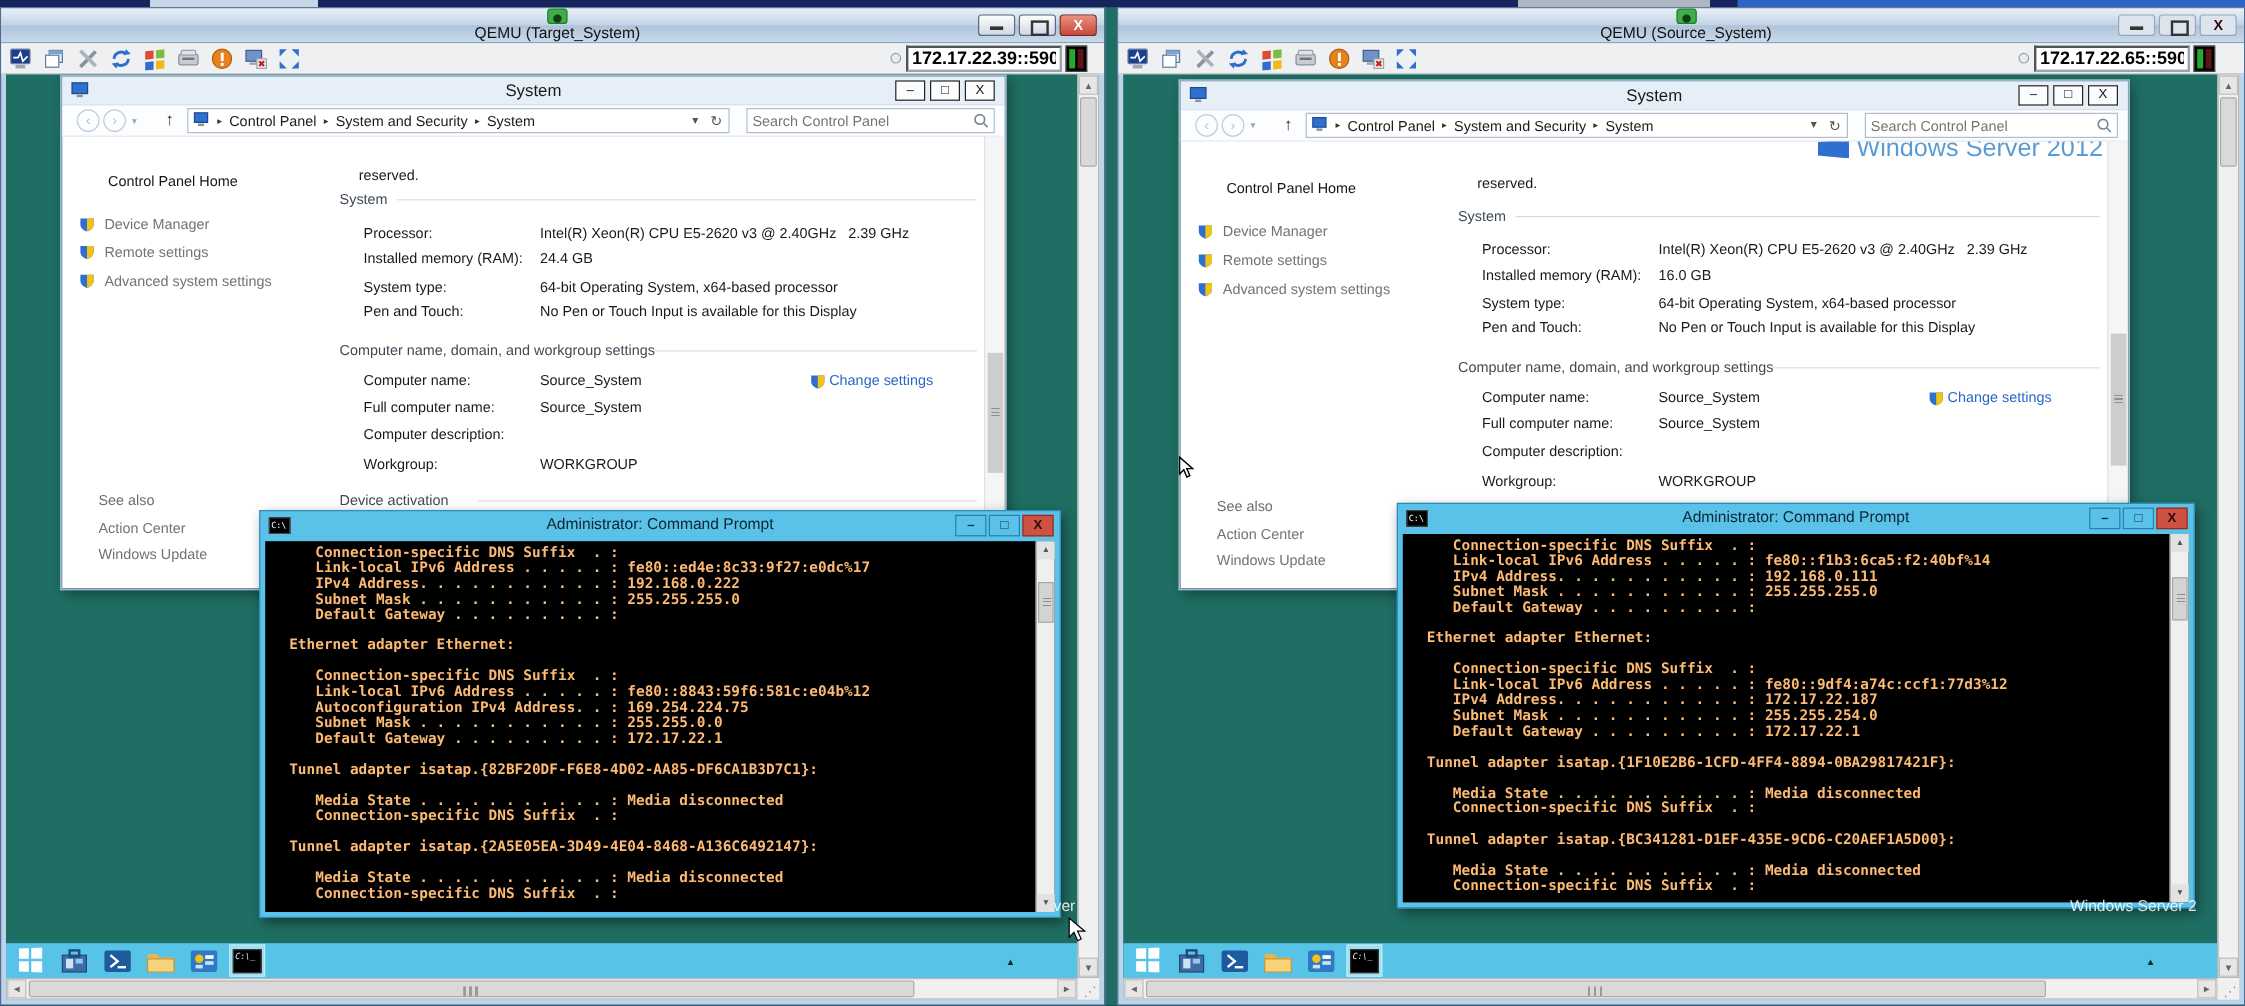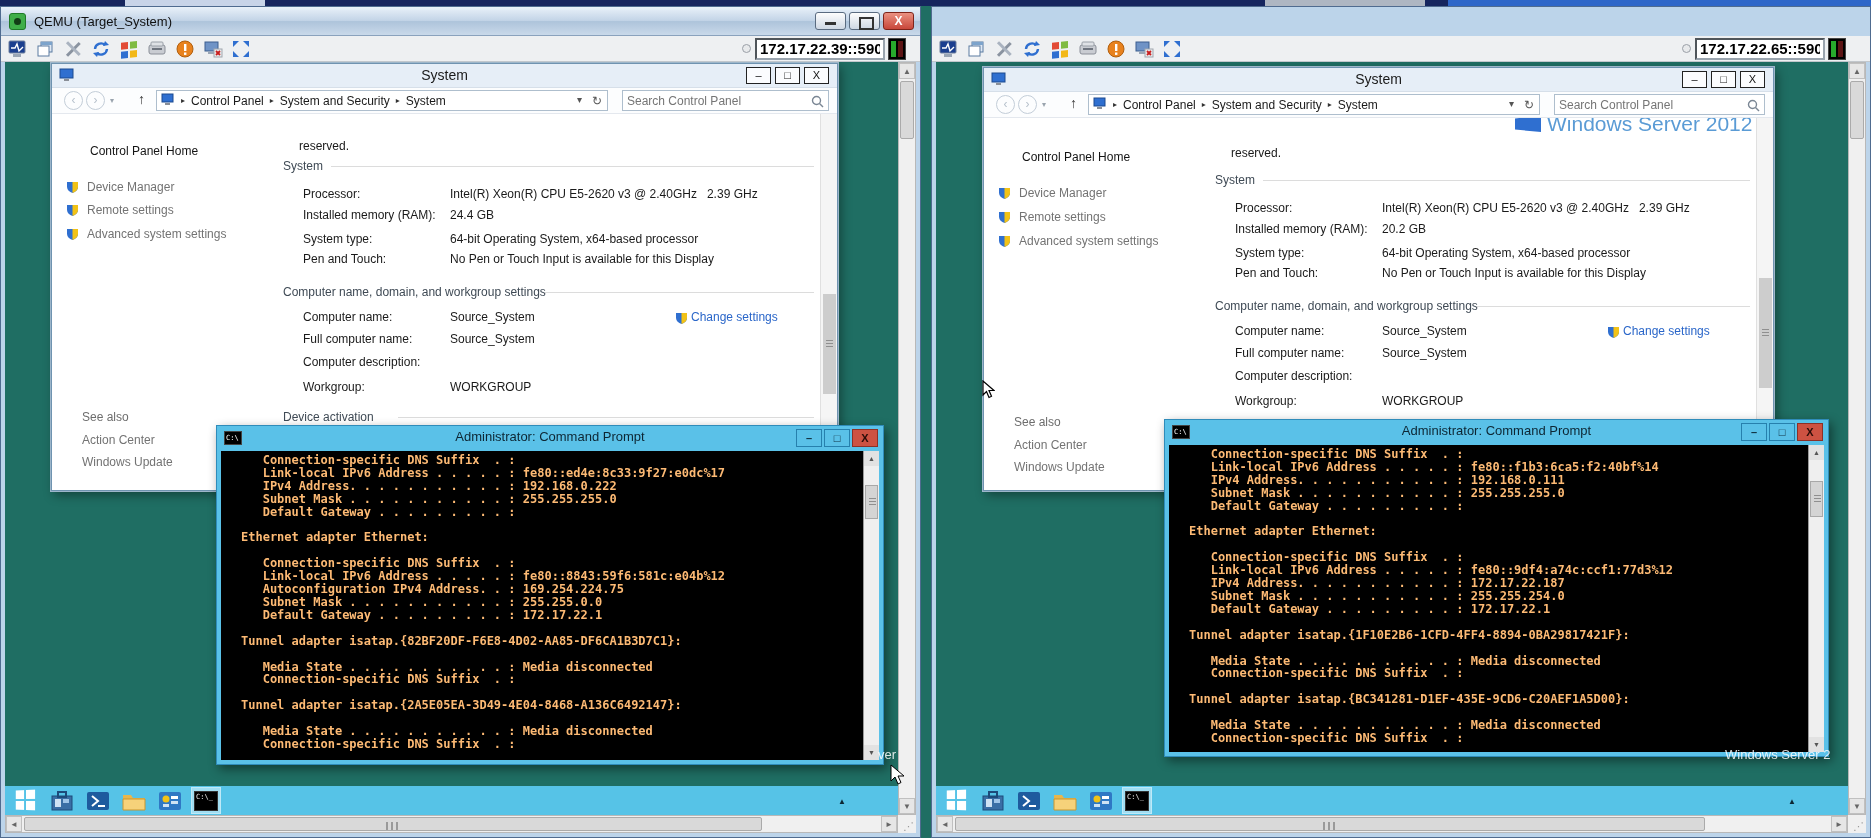--- a/index.html
+++ b/index.html
@@ -6,21 +6,21 @@
   html,body { width:1871px; height:838px; }
   body { font-family:"Liberation Sans", sans-serif; background:#0f1c4d; }
   .screen { position:relative; width:1871px; height:838px; overflow:hidden; background:#1f6e63; }
   .top-strip { position:absolute; left:0; top:0; width:1871px; height:6px; background:#16255e; }
   .strip-frag { position:absolute; top:0; height:6px; }
 
   
   .qemu { position:absolute; top:6px; height:832px; background:#bcd4ea; border:1px solid #4f6b8f; }
   .q-titlebar { position:absolute; left:0; top:0; right:0; height:29px;
      background:linear-gradient(#e9f1f9, #c3d4e7 48%, #aec4db 52%, #c9d9ea); border-bottom:1px solid #8aa2bd;
-     display:flex; align-items:center; }
+     display:flex; align-items:center;flex-direction:column; }
   .q-appicon { width:17px; height:17px; margin-left:8px; background:#3fae49; border:1px solid #1f7a28; border-radius:3px; position:relative; }
   .q-appicon::after { content:""; position:absolute; left:4px; top:4px; width:7px; height:7px; border-radius:50%; background:#123c16; }
   .q-title { margin-left:8px; font-size:13px; color:#111; }
   .q-btns { position:absolute; right:6px; top:5px; display:flex; gap:3px; }
   .wbtn { width:31px; height:18px; border:1px solid #5a6b80; border-radius:3px;
      background:linear-gradient(#fdfdfd,#cfd8e4); position:relative; }
   .wbtn.inactive { background:#dde4ee; border-color:#98a6b8; }
   .wbtn-min::after { content:""; position:absolute; left:9px; bottom:4px; width:11px; height:3px; background:#333; }
   .wbtn-max::after { content:""; position:absolute; left:9px; top:4px; width:11px; height:9px; border:2px solid #333; }
   .wbtn-close.active { background:linear-gradient(#ea9181,#c8473a); border-color:#7e241a; }
@@ -103,21 +103,21 @@
   .cmd-console { position:absolute; left:4px; right:4px; top:25px; bottom:4px; background:#000; overflow:hidden; }
   .cmd-console pre { font-family:"DejaVu Sans Mono",monospace; font-size:12px; line-height:12.9px; font-weight:bold; color:#fdba74; padding:3px 0 0 20px; }
   .con-scroll { position:absolute; right:0; top:0; width:16px; bottom:0; background:#efefef; border-left:1px solid #9a9a9a; }
   .con-arrow { position:absolute; left:0; width:15px; height:15px; text-align:center; font-size:7px; color:#555; line-height:15px; background:#e2e2e2; }
   .con-thumb { position:absolute; left:1px; width:13px; background:#d4d4d4; border:1px solid #a8a8a8; }
   .con-thumb::after { content:""; position:absolute; left:3px; top:50%; width:7px; height:8px; margin-top:-4px;
       background:repeating-linear-gradient(#8f8f8f 0 1px,transparent 1px 3px); }
 
   
   .taskbar { position:absolute; left:0; right:0; bottom:0; height:29px; background:#56c3e7; display:flex; align-items:center; }
-  .tb-item { width:30px; height:27px; display:flex; align-items:center; justify-content:center; margin-left:6px; }
+  .tb-item { width:30px; height:27px; display:flex; align-items:center; justify-content:center; margin-left:6px;font-style:italic; }
   .tb-item.active { background:rgba(255,255,255,.45); border:1px solid #bfe9f7; }
   .tb-start { width:22px; height:22px; display:grid; grid-template:9px 9px / 9px 9px; gap:2px; transform:perspective(60px) rotateY(-14deg); }
   .tb-start i { background:#fff; display:block; }
   .tb-cmdtile { width:24px; height:20px; background:#000; border:1px solid #333; color:#e8e8e8; font-family:"DejaVu Sans Mono",monospace; font-size:7px; line-height:9px; padding:1px; }
   .tray-arrow { position:absolute; bottom:9px; font-size:8px; color:#0d2633; }
 
   .watermark { position:absolute; color:rgba(255,255,255,.85); font-size:13px; white-space:nowrap; }
 
   .cursor { position:absolute; }
 </style>
@@ -423,20 +423,29 @@
         </span>
       <span class="scroll-arrow" style="right:0;top:0;">►</span>
     </div>
     <div class="corner"></div>
     <svg class="cursor" style="left:889px;top:757px;" width="16" height="22">
         <path d="M1 1l0 16 4-4 3 7 3-1.5-3-6.5 6 0z" fill="#fff" stroke="#000" stroke-width="1"></path>
       </svg>
   </div>
 
   <div class="qemu" style="left:931px;width:940px;">
+    <div class="q-titlebar">
+      <span class="q-appicon"></span>
+      <span class="q-title">QEMU (Source_System)</span>
+      <span class="q-btns">
+        <span class="wbtn inactive wbtn-min"></span>
+        <span class="wbtn inactive wbtn-max"></span>
+        <span class="wbtn inactive wbtn-close"></span>
+      </span>
+    </div>
     <div class="q-toolbar">
       <span class="tool-btn">
           <svg width="20" height="20">
             <rect x="2" y="2" width="16" height="12" rx="1" fill="#1b3f8f" stroke="#6d7f9c"></rect>
             <polyline points="4,9 8,9 10,5 12,12 16,8" fill="none" stroke="#fff" stroke-width="1.4"></polyline>
             <rect x="6" y="15" width="8" height="3" fill="#9aa6b5"></rect>
           </svg>
         </span>
       <span class="tool-btn">
           <svg width="20" height="20">
@@ -575,21 +584,21 @@
           <span class="sw-link" style="left:30px;top:342px;">Windows Update</span>
         </div>
         <div class="sw-main">
           <span class="srvlogo" style="left:300px;top:-6px;width:300px;height:22px;"><span class="lg-flag"></span><span class="lg-text">Windows Server 2012 R2</span></span>
           <span class="sw-frag" style="left:16px;top:28px;">reserved.</span>
           <span class="sw-sect" style="left:0;top:55px;">System</span>
           <span class="sw-rule" style="left:48px;top:62px;right:6px;"></span>
           <span class="sw-label" style="left:20px;top:83px;">Processor:</span>
           <span class="sw-val" style="left:167px;top:83px;">Intel(R) Xeon(R) CPU E5-2620 v3 @ 2.40GHz   2.39 GHz</span>
           <span class="sw-label" style="left:20px;top:104px;">Installed memory (RAM):</span>
-          <span class="sw-val" style="left:167px;top:104px;">20.2 GB</span>
+          <span class="sw-val" style="left:167px;top:104px;">16.0 GB</span>
           <span class="sw-label" style="left:20px;top:128px;">System type:</span>
           <span class="sw-val" style="left:167px;top:128px;">64-bit Operating System, x64-based processor</span>
           <span class="sw-label" style="left:20px;top:148px;">Pen and Touch:</span>
           <span class="sw-val" style="left:167px;top:148px;">No Pen or Touch Input is available for this Display</span>
           <span class="sw-sect" style="left:0;top:181px;">Computer name, domain, and workgroup settings</span>
           <span class="sw-rule" style="left:262px;top:188px;right:6px;"></span>
           <span class="sw-label" style="left:20px;top:206px;">Computer name:</span>
           <span class="sw-val" style="left:167px;top:206px;">Source_System</span>
           <span class="shield" style="left:392px;top:207px;"><svg width="13" height="13">
                 <path d="M1 2h11v5c0 3-2.5 5-5.5 6C3.5 12 1 10 1 7z" fill="#2f6fd0"></path>

